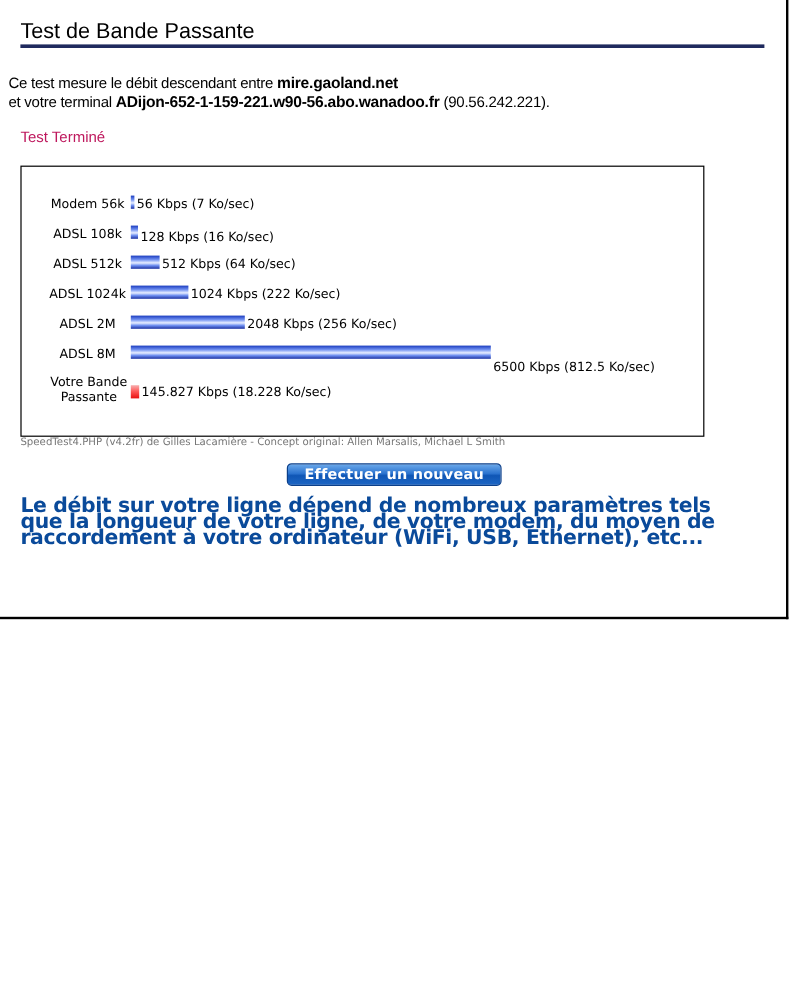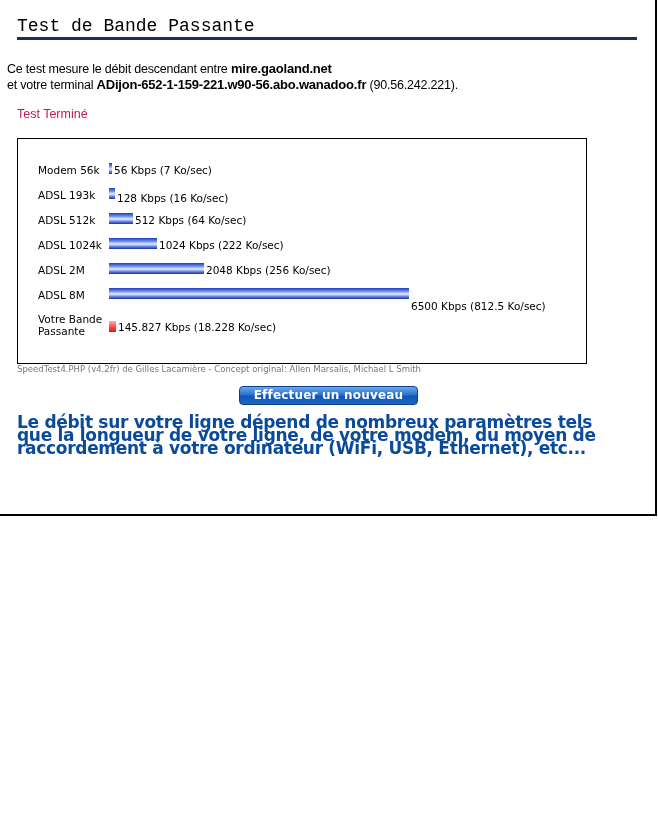--- a/index.html
+++ b/index.html
@@ -1,30 +1,30 @@
 <!DOCTYPE html>
 <html><head>
   <meta charset="utf-8">
   <style>
     html, body { margin: 0; padding: 0; background: #ffffff; }
     body { width: 658px; height: 819px; position: relative; overflow: hidden;
            font-family: "DejaVu Sans", sans-serif; color: #000; }
     .frame { position: absolute; left: 0; top: 0; width: 655px; height: 514px;
              border-right: 2px solid #000; border-bottom: 2px solid #000; }
     .title { position: absolute; left: 17px; top: 16px; width: 620px;
-             font-family: Liberation Mono, monospace; font-size: 18px; line-height: 20px;
+             font-family: Liberation Sans, sans-serif; font-size: 18px; line-height: 20px;
              padding-bottom: 1px; border-bottom: 3px solid #1f2a5e; }
     .intro { position: absolute; left: 7px; top: 61px; font-size: 12.5px; line-height: 16px;
              font-family: "Liberation Sans", sans-serif; letter-spacing: -0.2px; }
     .intro b { font-weight: bold; font-size: 13px; }
     .status { position: absolute; left: 17px; top: 107px; font-size: 12.5px;
               color: #be185d; font-family: "Liberation Sans", sans-serif; }
     .chart { position: absolute; left: 17px; top: 138px; width: 568px; height: 224px;
              border: 1px solid #000; }
-    .row { position: absolute; left: 0; width: 568px; height: 20px; }
+    .row { position: absolute; left: 0; width: 568px; height: 20px; text-align: center; }
     .lbl { position: absolute; left: 20px; font-size: 10.5px; line-height: 12px;
            font-family: "DejaVu Sans", sans-serif; width: 70px; }
     .bar { position: absolute; left: 91px; height: 11px;
            background: linear-gradient(to bottom, #1a3bbf 0%, #6f8ff0 30%, #e8eeff 55%, #6f8ff0 75%, #1a2fa0 100%); }
     .bar.red { background: linear-gradient(to bottom, #f7b0b0 0%, #ff5a5a 45%, #e81010 100%); }
     .val { position: absolute; font-size: 10.5px; line-height: 12px;
            font-family: "DejaVu Sans", sans-serif; white-space: nowrap; }
     .credits { position: absolute; left: 17px; top: 364px; width: 570px; 
                font-size: 8.5px; color: #777; font-family: "DejaVu Sans", sans-serif; }
     .btn { position: absolute; left: 239px; top: 386px; width: 177px; height: 17px;
@@ -51,21 +51,21 @@
 
 <div class="status">Test Terminé</div>
 
 <div class="chart">
   <div class="row" style="top:24px">
     <div class="lbl" style="top:1px">Modem 56k</div>
     <div class="bar" style="top:0;width:3px"></div>
     <div class="val" style="left:96px;top:1px">56 Kbps (7 Ko/sec)</div>
   </div>
   <div class="row" style="top:49px">
-    <div class="lbl" style="top:1px">ADSL 193k</div>
+    <div class="lbl" style="top:1px">ADSL 108k</div>
     <div class="bar" style="top:0;width:6px"></div>
     <div class="val" style="left:99px;top:4px">128 Kbps (16 Ko/sec)</div>
   </div>
   <div class="row" style="top:74px">
     <div class="lbl" style="top:1px">ADSL 512k</div>
     <div class="bar" style="top:0;width:24px"></div>
     <div class="val" style="left:117px;top:1px">512 Kbps (64 Ko/sec)</div>
   </div>
   <div class="row" style="top:99px">
     <div class="lbl" style="top:1px">ADSL 1024k</div>

